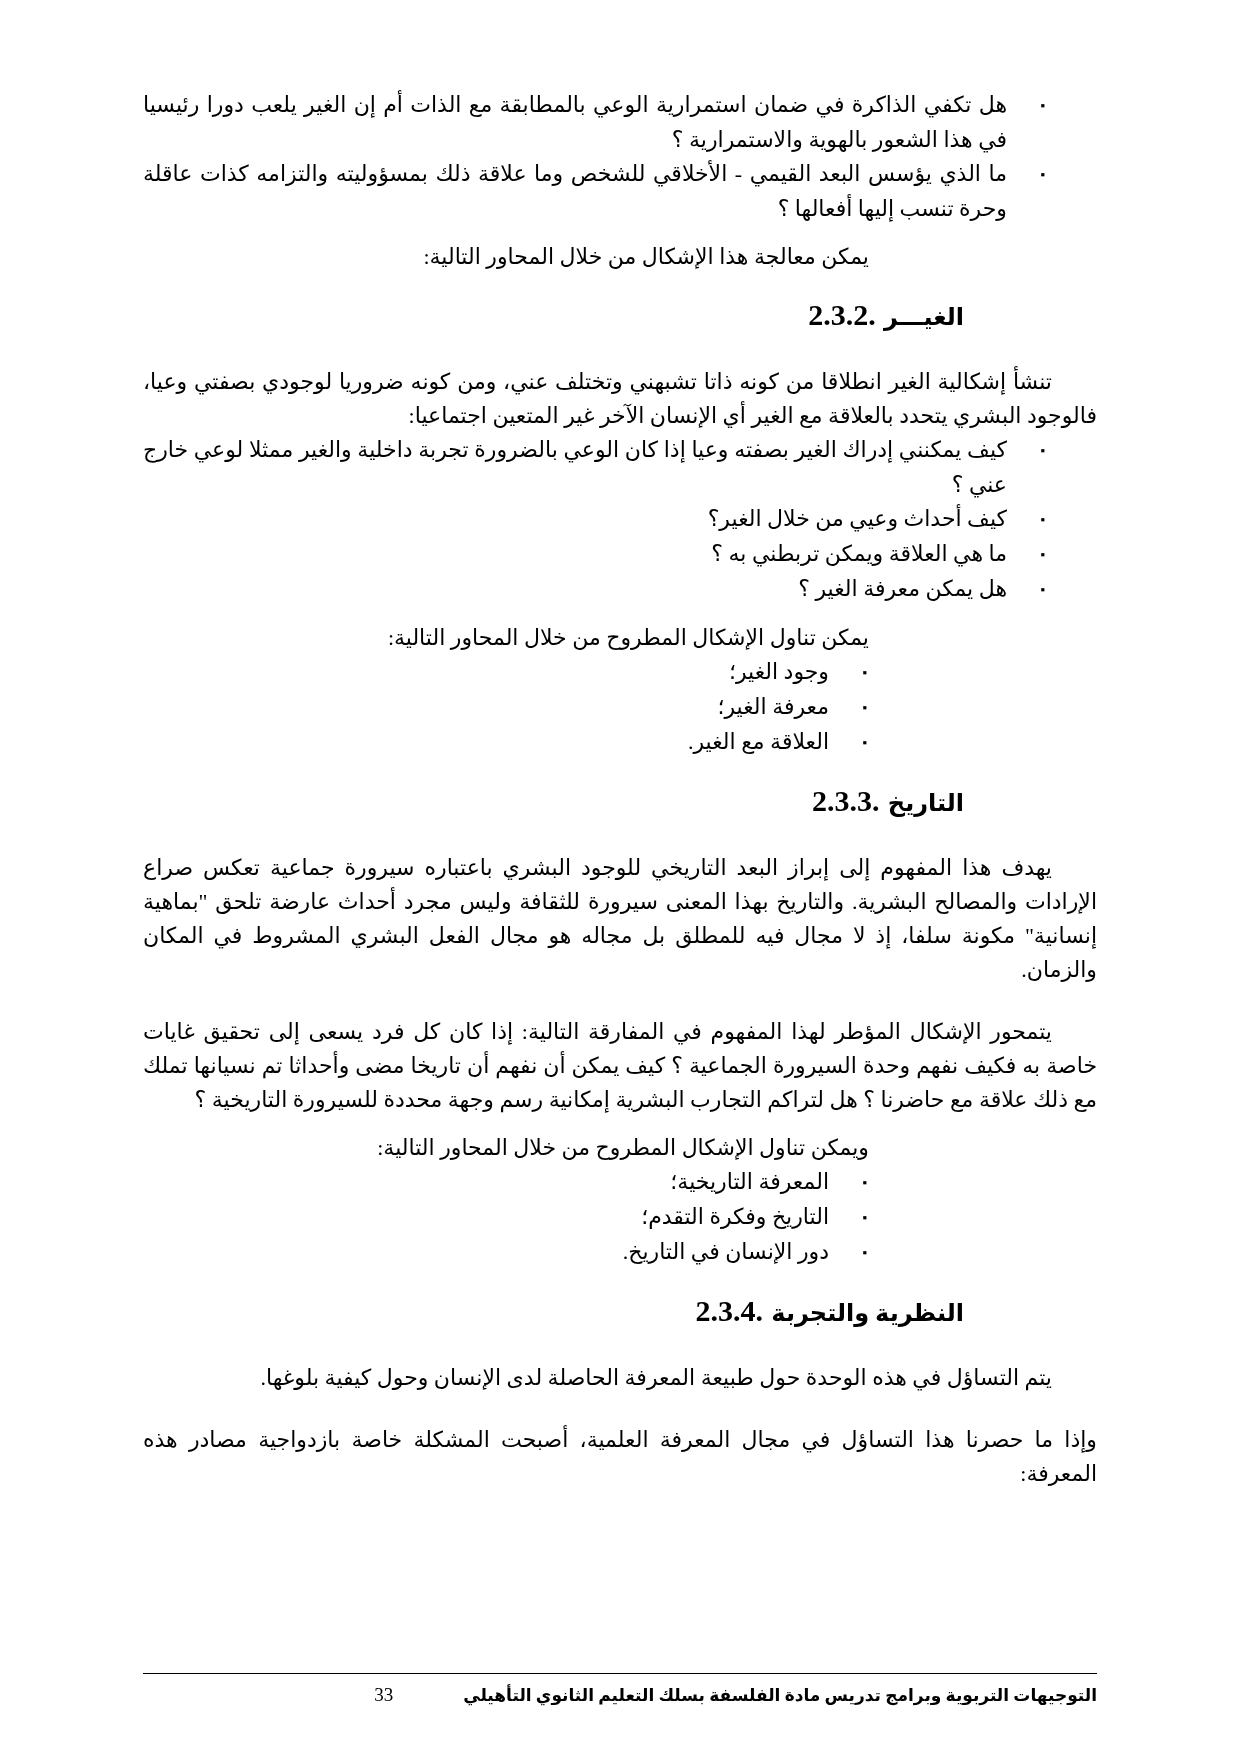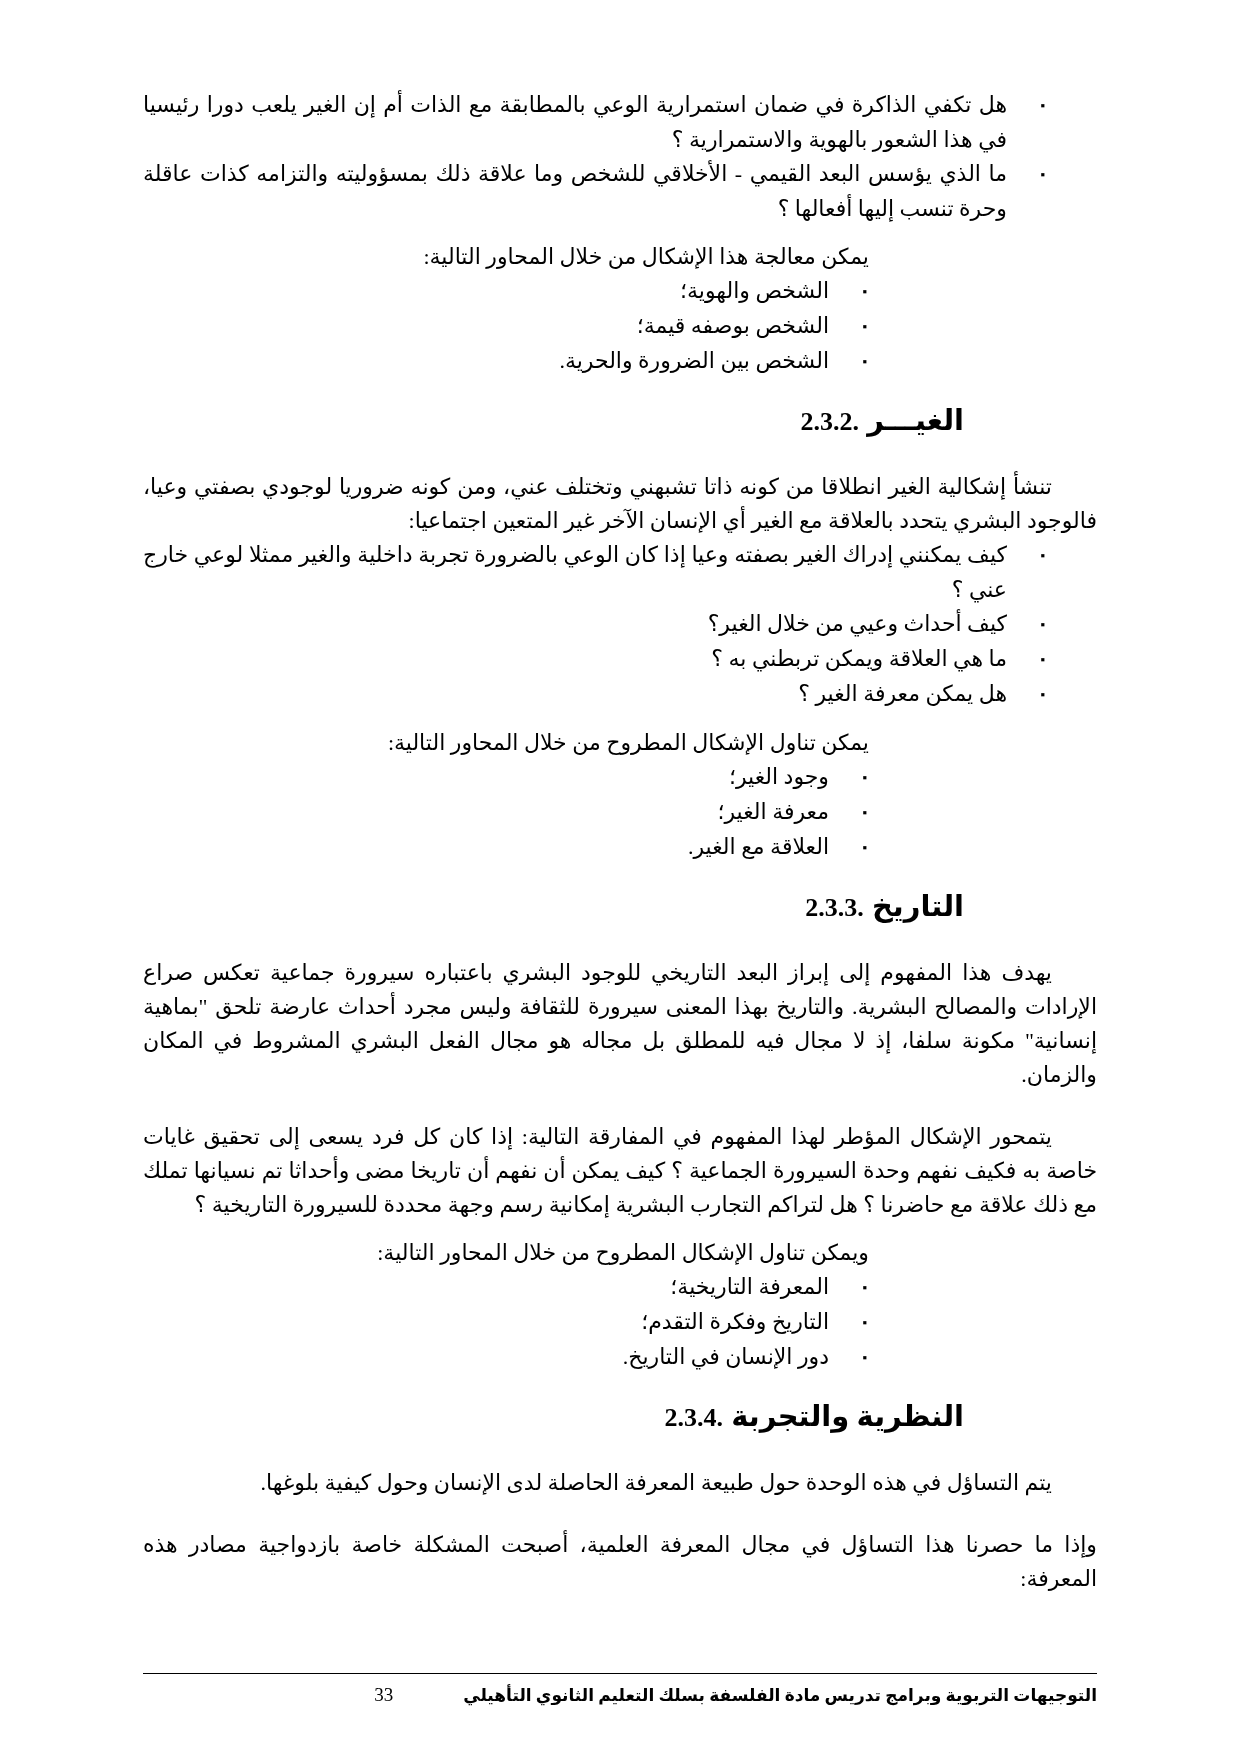--- a/index.html
+++ b/index.html
@@ -73,24 +73,24 @@
   }
   .heading {
     direction: rtl;
     text-align: right;
     padding-right: 133px;
     margin: 20px 0 8px 0;
     font-weight: bold;
     line-height: 40px;
   }
   .heading .hnum {
-    font-size: 26px;
+    font-size: 30px;
   }
   .heading .htitle {
-    font-size: 29px;
+    font-size: 24px;
   }
   .footer {
     position: absolute;
     left: 75px;
     right: 75px;
     bottom: 48px;
     border-top: 1px solid #000;
     padding-top: 10px;
     direction: rtl;
     display: flex;
@@ -111,25 +111,20 @@
 <div class="page">
   <main class="content">
 
     <ul class="q">
       <li><span class="bm">▪</span><span>هل تكفي الذاكرة في ضمان استمرارية الوعي بالمطابقة مع الذات أم إن الغير يلعب دورا رئيسيا في هذا الشعور بالهوية والاستمرارية ؟</span></li>
       <li><span class="bm">▪</span><span>ما الذي يؤسس البعد القيمي - الأخلاقي للشخص وما علاقة ذلك بمسؤوليته والتزامه كذات عاقلة وحرة تنسب إليها أفعالها ؟</span></li>
     </ul>
 
     <p class="axes-intro">يمكن معالجة هذا الإشكال من خلال المحاور التالية:</p>
 
-    <ul class="ax">
-      <li><span class="bm">▪</span><span>الشخص والهوية؛</span></li>
-      <li><span class="bm">▪</span><span>الشخص بوصفه قيمة؛</span></li>
-      <li><span class="bm">▪</span><span>الشخص بين الضرورة والحرية.</span></li>
-    </ul>
 
     <h2 class="heading">
       <span dir="ltr"><span class="hnum">2.3.2.</span> <span class="htitle">الغيـــر</span></span>
     </h2>
 
     <p class="para indent">تنشأ إشكالية الغير انطلاقا من كونه ذاتا تشبهني وتختلف عني، ومن كونه ضروريا لوجودي بصفتي وعيا، فالوجود البشري يتحدد بالعلاقة مع الغير أي الإنسان الآخر غير المتعين اجتماعيا:</p>
 
     <ul class="q">
       <li><span class="bm">▪</span><span>كيف يمكنني إدراك الغير بصفته وعيا إذا كان الوعي بالضرورة تجربة داخلية والغير ممثلا لوعي خارج عني ؟</span></li>
       <li><span class="bm">▪</span><span>كيف أحداث وعيي من خلال الغير؟</span></li>

